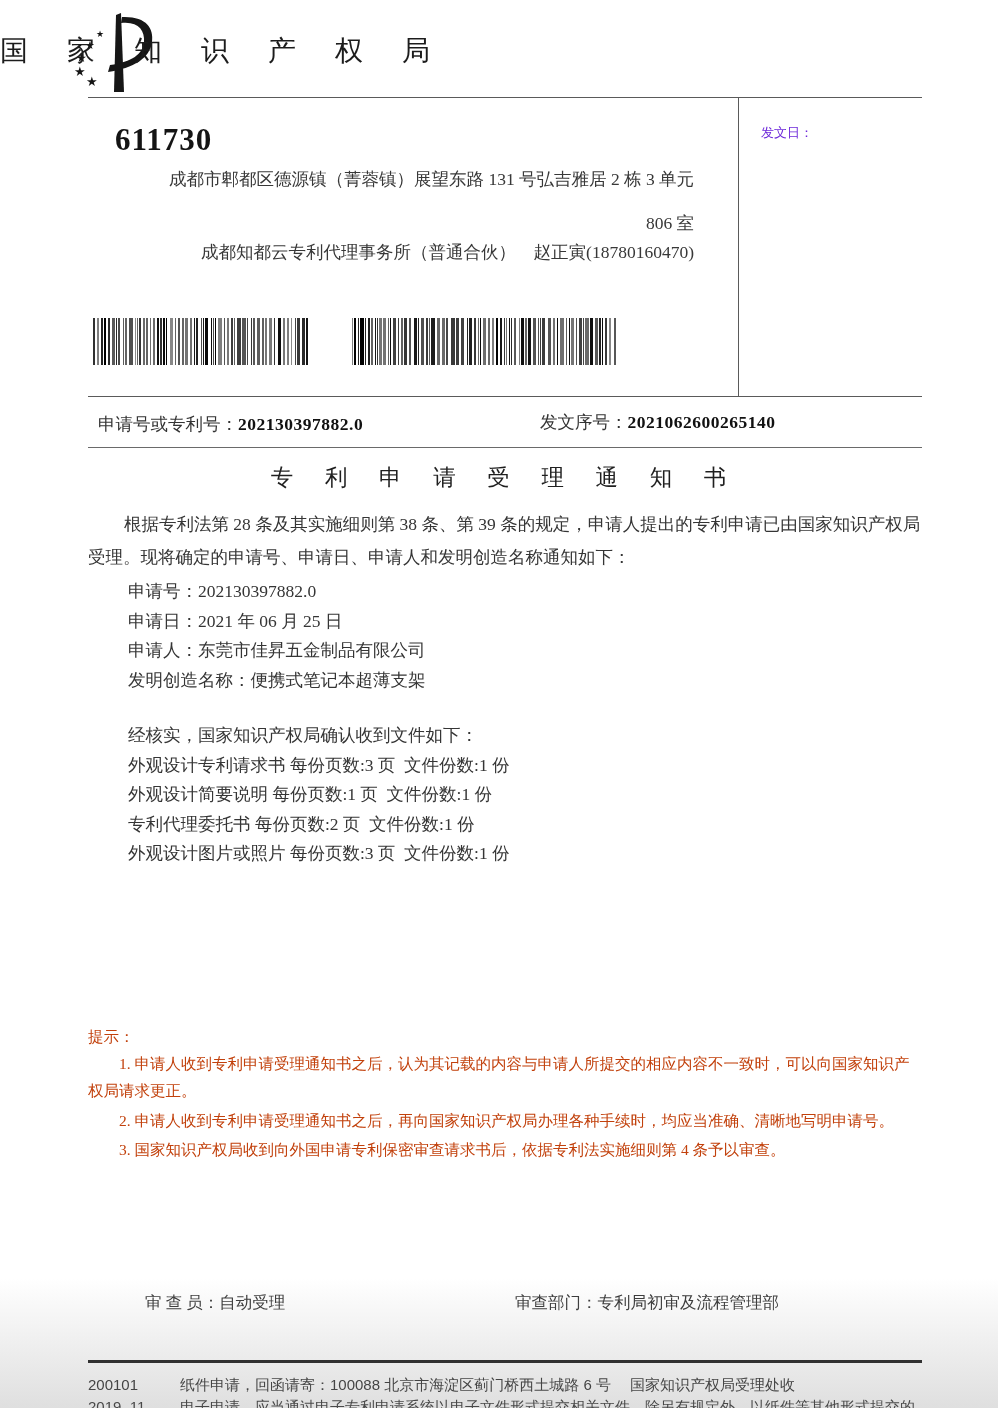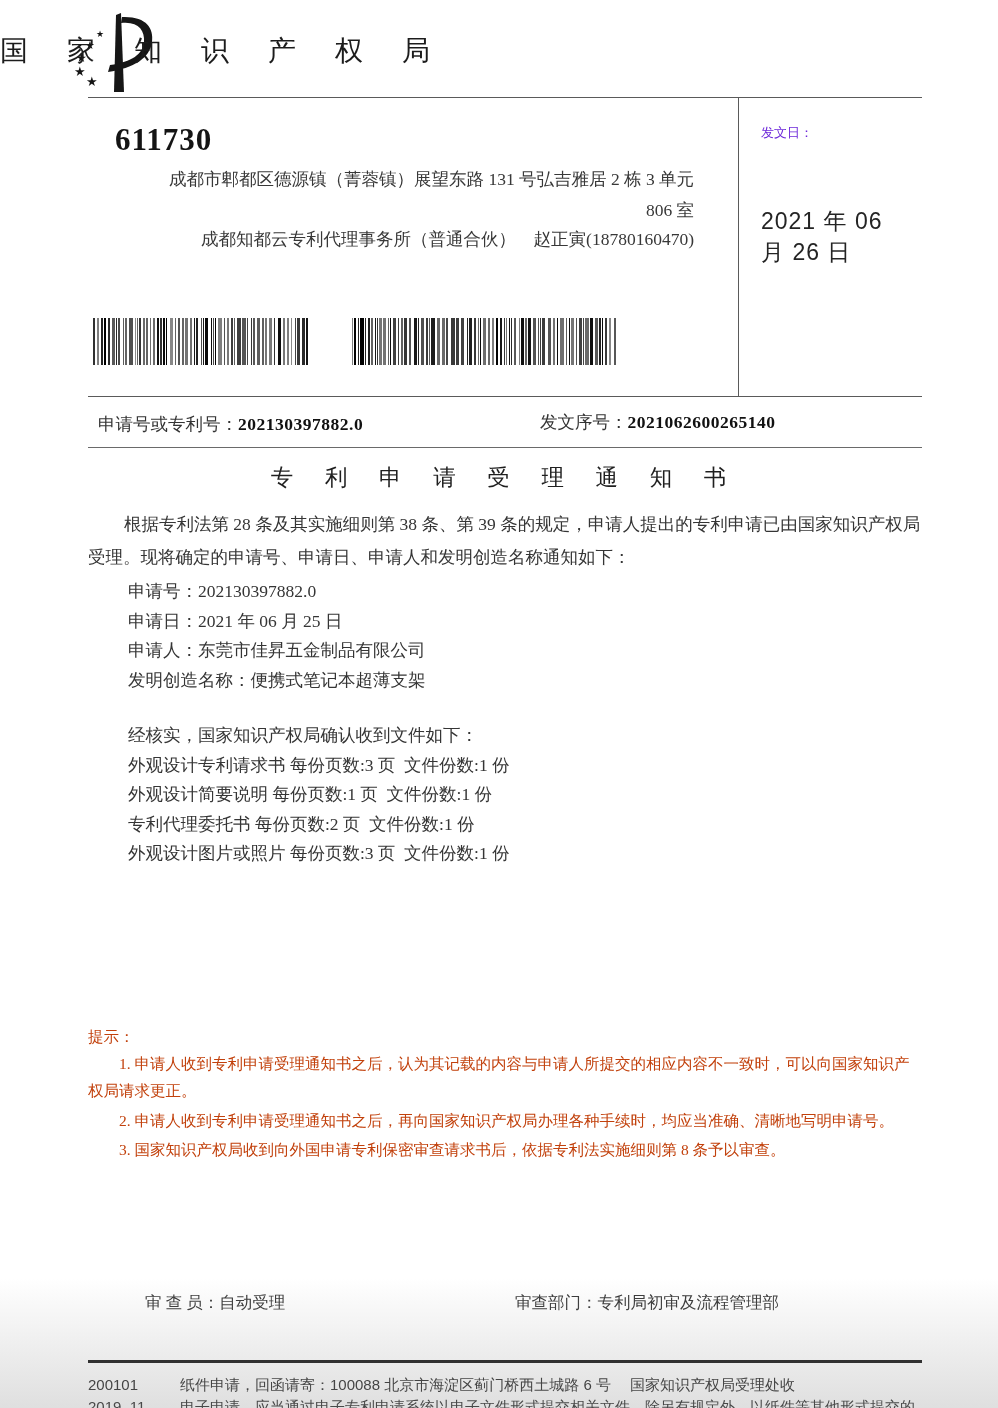--- a/index.html
+++ b/index.html
@@ -17,21 +17,21 @@
     font-size:28px; font-weight:500; letter-spacing:16px; color:#1c1c1c;}
   
   .content{margin-left:88px; width:834px;}
   
   .head-box{display:flex; border-top:1.5px solid #5a5a5a; border-bottom:1.5px solid #5a5a5a;
     height:300px; box-sizing:border-box;gap:44px;}
   .head-left{width:606px; position:relative;}
   .doc-code{margin:24px 0 0 27px; font-size:31px; font-weight:700; color:#141414; letter-spacing:1px;}
   .addr{ text-align:right; font-size:17.5px; color:#383838; }
   .addr-line1{margin-top:9px;}
-  .addr-room{margin-top:7px;}
+  .addr-room{margin-top:20px;}
   .agent-line{margin-top:5px;}
   .barcode-row{position:absolute; left:5px; top:220px; display:flex; align-items:flex-start;}
   .barcode{height:47px;}
   .barcode + .barcode{margin-left:42px;}
   .head-right{flex:1; border-left:1.5px solid #5a5a5a; padding:26px 14px 0 22px; box-sizing:border-box;}
   .dispatch-label{font-size:13px; color:#6d28d9;}
   .dispatch-date{margin-top:64px; font-size:23px; color:#242424; letter-spacing:1px;
     font-family:"Liberation Sans","DejaVu Sans",sans-serif;}
   
   .num-row{position:relative; height:50px; border-bottom:1.5px solid #6a6a6a; font-size:17.5px; color:#333;}
@@ -222,21 +222,20 @@
                 <rect x="247" y="0" width="2" height="47" fill="#000" opacity="0.87"></rect>
                 <rect x="250" y="0" width="1" height="47" fill="#000" opacity="0.96"></rect>
                 <rect x="253" y="0" width="2" height="47" fill="#000" opacity="0.77"></rect>
                 <rect x="257" y="0" width="2" height="47" fill="#000" opacity="0.47"></rect>
                 <rect x="262" y="0" width="2" height="47" fill="#000" opacity="0.66"></rect>
               </svg></div>
         </div>
       </div>
       <div class="head-right">
         <div class="dispatch-label">发文日：</div>
-        <div class="dispatch-date">2021 年 06 月 26 日</div>
       </div>
     </div>
 
     <div class="num-row">
       <div class="num-left"><span>申请号或专利号：</span><span class="num-val">202130397882.0</span></div>
       <div class="num-right"><span>发文序号：</span><span class="num-val">2021062600265140</span></div>
     </div>
 
     <h2 class="doc-title">专 利 申 请 受 理 通 知 书</h2>
 
@@ -254,21 +253,21 @@
       <div>外观设计专利请求书 每份页数:3 页  文件份数:1 份</div>
       <div>外观设计简要说明 每份页数:1 页  文件份数:1 份</div>
       <div>专利代理委托书 每份页数:2 页  文件份数:1 份</div>
       <div>外观设计图片或照片 每份页数:3 页  文件份数:1 份</div>
     </div>
 
     <div class="tips">
       <p class="tips-label">提示：</p>
       <p class="tip-item">1. 申请人收到专利申请受理通知书之后，认为其记载的内容与申请人所提交的相应内容不一致时，可以向国家知识产权局请求更正。</p>
       <p class="tip-item">2. 申请人收到专利申请受理通知书之后，再向国家知识产权局办理各种手续时，均应当准确、清晰地写明申请号。</p>
-      <p class="tip-item">3. 国家知识产权局收到向外国申请专利保密审查请求书后，依据专利法实施细则第 8 条予以审查。</p>
+      <p class="tip-item">3. 国家知识产权局收到向外国申请专利保密审查请求书后，依据专利法实施细则第 4 条予以审查。</p>
     </div>
 
     <div class="sign-row">
       <div class="sign-left"><span>审 查 员：</span><span>自动受理</span></div>
       <div class="sign-right"><span>审查部门：</span><span>专利局初审及流程管理部</span></div>
     </div>
 
     <div class="footer">
       <div class="foot-codes">
         <div>200101</div>

